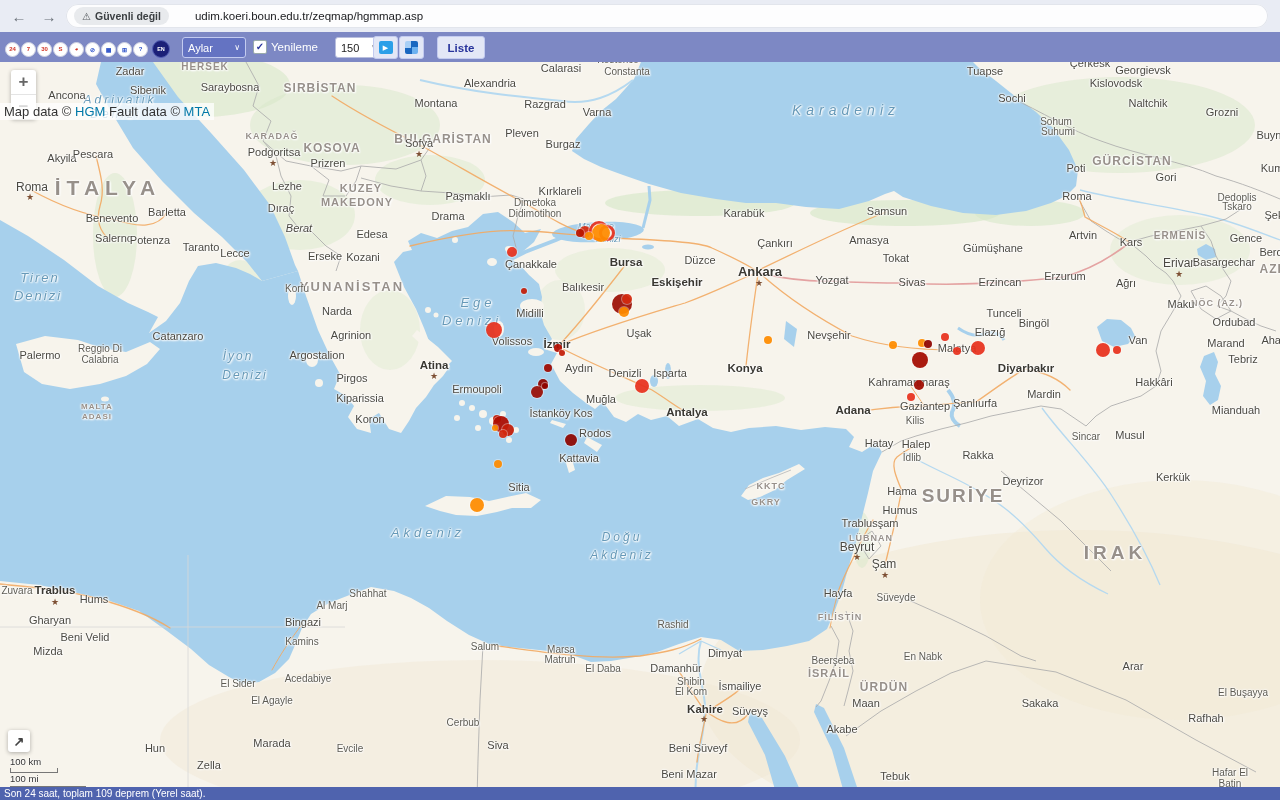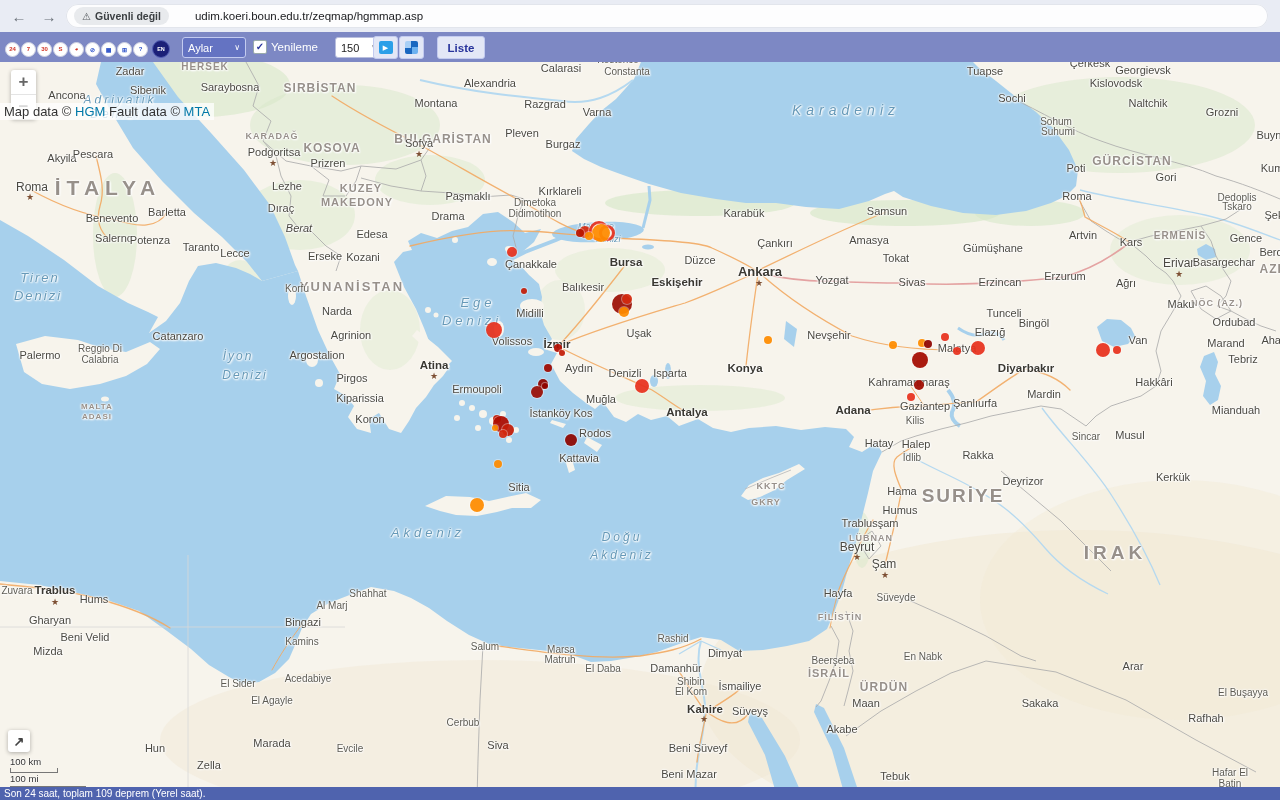--- a/index.html
+++ b/index.html
@@ -492,21 +492,21 @@
       <span class="ml town" style="left: 1086px; top: 436px;">Sincar</span>
       <span class="ml city" style="left: 1130px; top: 435px;">Musul</span>
       <span class="ml city" style="left: 1173px; top: 477px;">Kerkük</span>
       <span class="ml city" style="left: 1023px; top: 481px;">Deyrizor</span>
       <span class="ml city" style="left: 1206px; top: 718px;">Rafhah</span>
       <span class="ml city" style="left: 1133px; top: 666px;">Arar</span>
       <span class="ml city" style="left: 1040px; top: 703px;">Sakaka</span>
       <span class="ml town" style="left: 1243px; top: 692px;">El Buşayya</span>
       <span class="ml town" style="left: 1230px; top: 772px;">Hafar El</span>
       <span class="ml town" style="left: 1230px; top: 783px;">Batin</span>
-      <span class="ml town" style="left: 673px; top: 638px; text-align: right;">Rashid</span>
+      <span class="ml town" style="left: 673px; top: 624px; text-align: right;">Rashid</span>
       <span class="ml city" style="left: 725px; top: 653px;">Dimyat</span>
       <span class="ml city" style="left: 676px; top: 668px;">Damanhür</span>
       <span class="ml town" style="left: 691px; top: 681px;">Shibin</span>
       <span class="ml town" style="left: 691px; top: 691px;">El Kom</span>
       <span class="ml city" style="left: 740px; top: 686px;">İsmailiye</span>
       <span class="ml cityb" style="left: 705px; top: 709px;">Kahire</span>
       <span class="ml star" style="left: 704px; top: 719px;">★</span>
       <span class="ml city" style="left: 750px; top: 711px;">Süveyş</span>
       <span class="ml city" style="left: 698px; top: 748px;">Beni Süveyf</span>
       <span class="ml city" style="left: 689px; top: 774px;">Beni Mazar</span>

